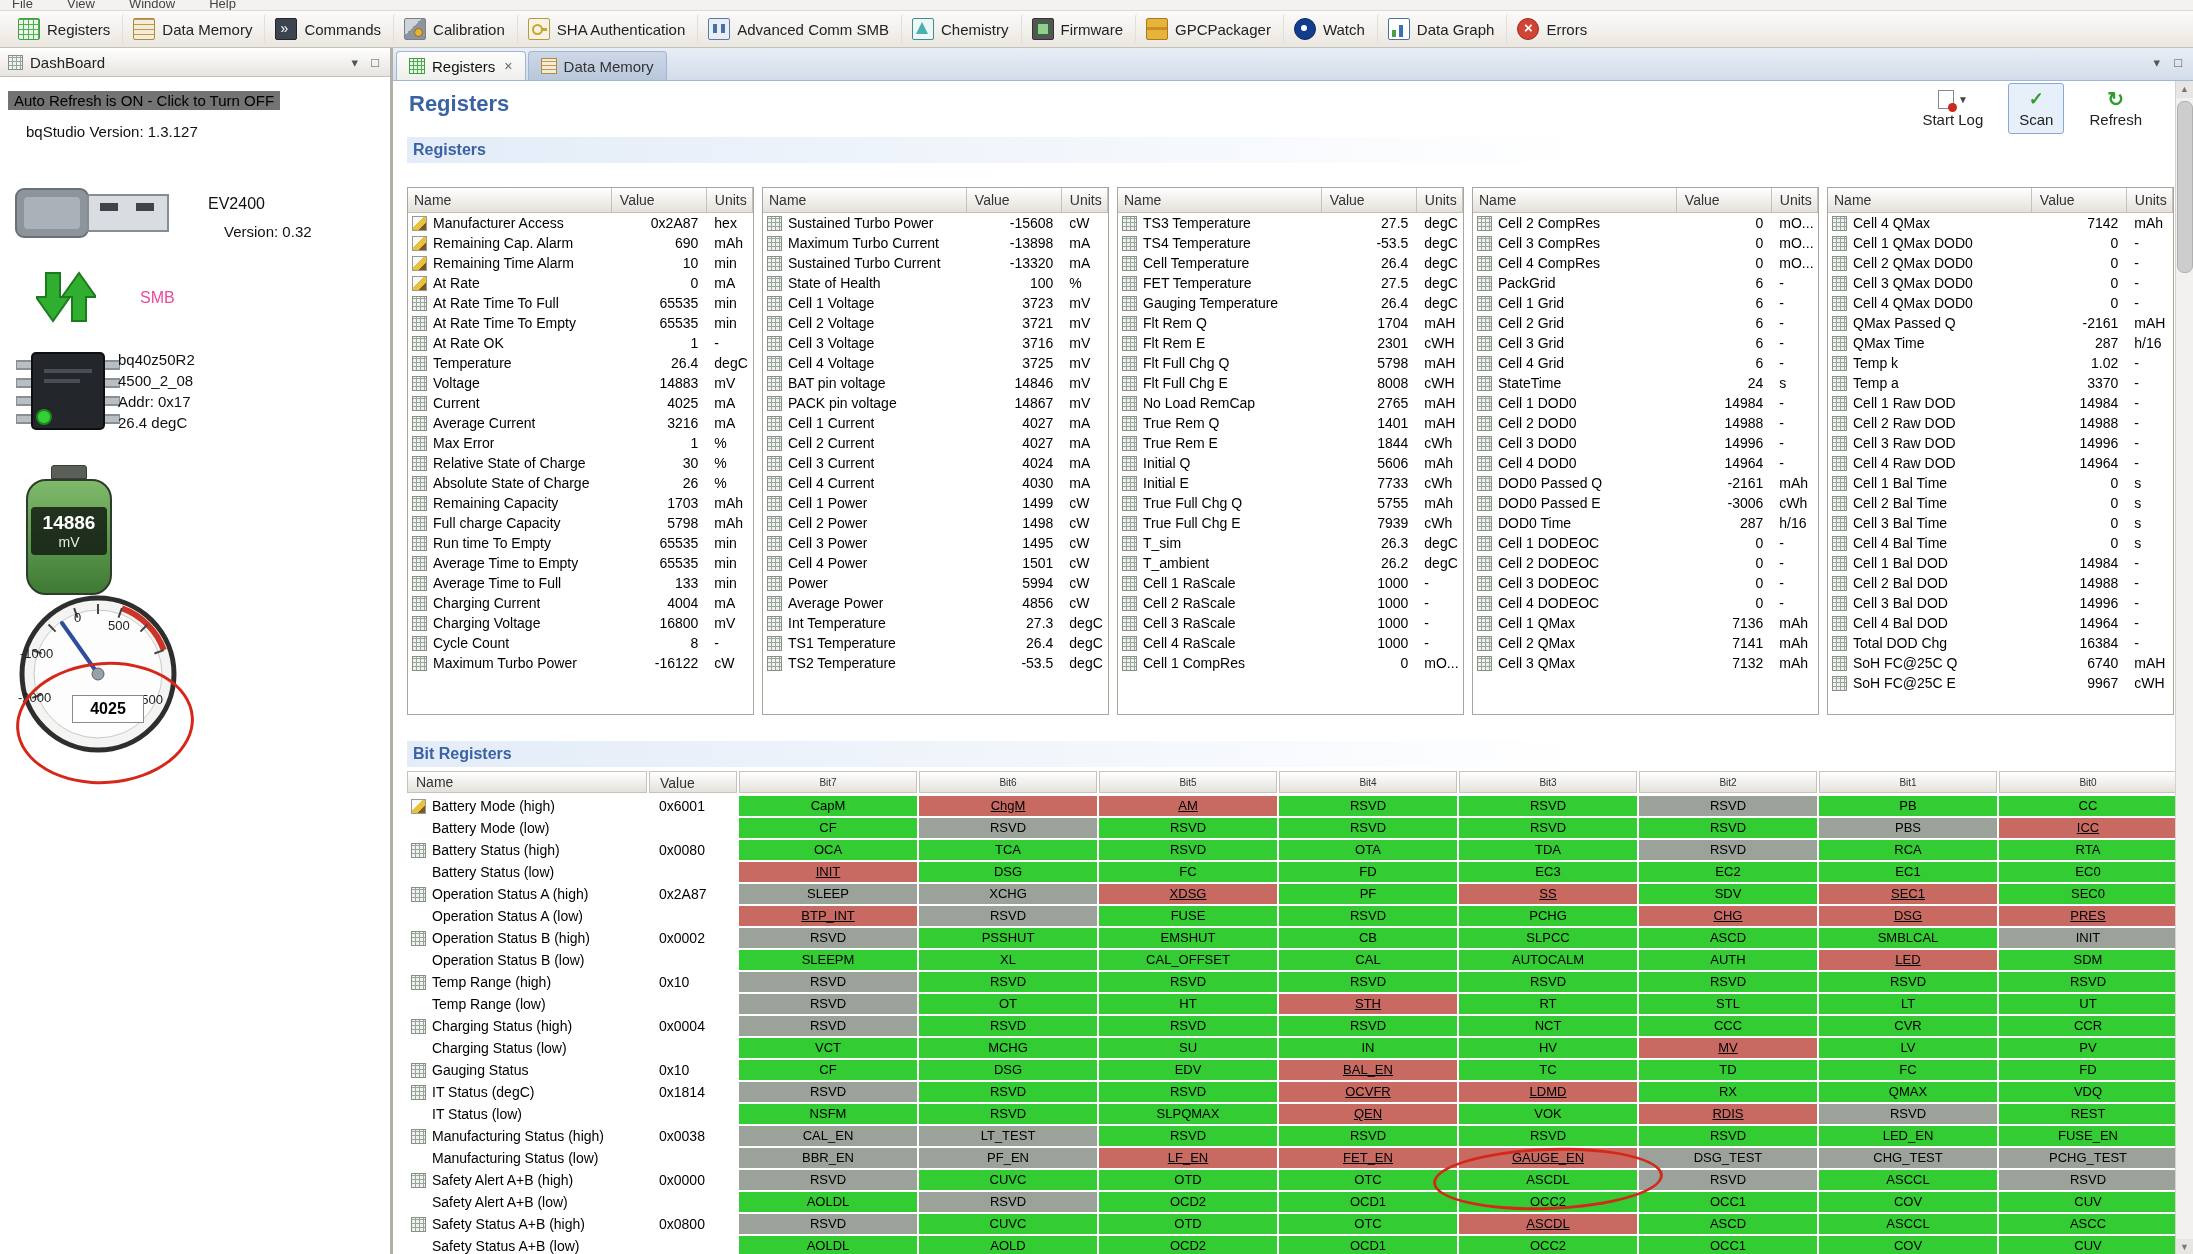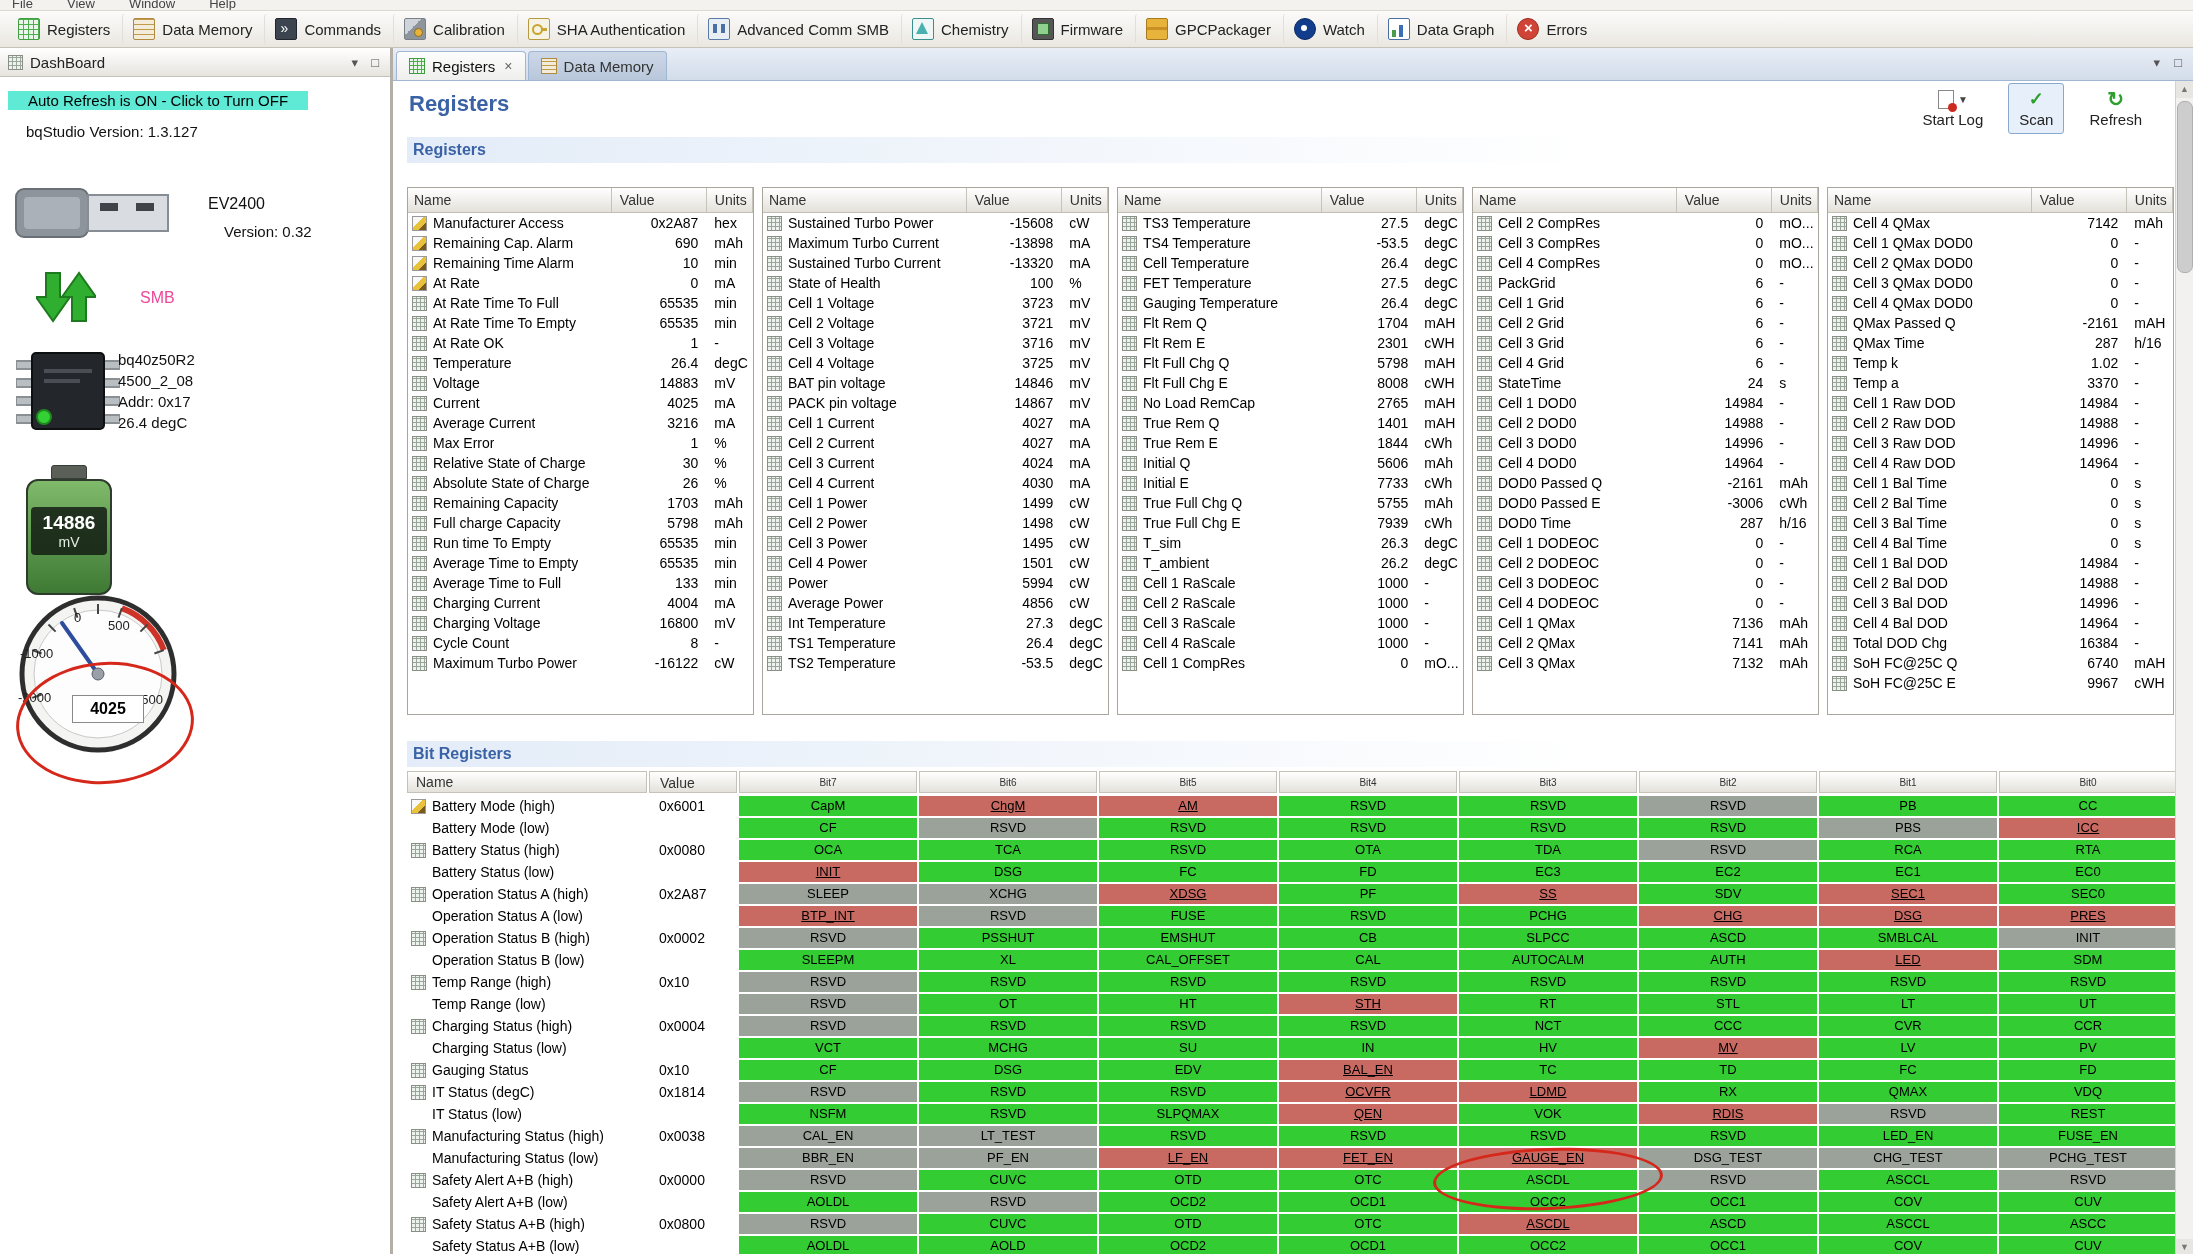--- a/index.html
+++ b/index.html
@@ -44,32 +44,32 @@
   
   .bodyrow{display:flex;height:1208px;}
 
   
   .dashboard{width:390px;flex:none;display:flex;flex-direction:column;background:#fff;border-right:3px solid #b3afa7;}
   .dash-title{height:28px;flex:none;display:flex;align-items:center;gap:7px;padding:0 8px;font-size:15px;color:#222;
               background:linear-gradient(#ffffff,#e7e4df);border-bottom:1px solid #c6c2ba;}
   .dash-title .spacer{flex:1;}
   .winbtn{font-size:13px;color:#555;padding:0 3px;cursor:default;}
   .dash-content{position:relative;flex:1;overflow:hidden;background:#fff;}
-  .auto-refresh{position:absolute;left:8px;top:14px;background:#5eead4;color:#000;font-size:15px;padding:1px 20px;white-space:nowrap;}
+  .auto-refresh{position:absolute;left:8px;top:14px;background:#737373;color:#000;font-size:15px;padding:1px 6px;white-space:nowrap;}
   .bqver{position:absolute;left:8px;top:46px;font-size:15px;color:#111;margin-left:18px;}
   .usb-svg{position:absolute;left:12px;top:92px;}
   .adapter-name{position:absolute;left:208px;top:118px;font-size:16px;color:#111;}
   .adapter-ver{position:absolute;left:224px;top:146px;font-size:15px;color:#111;}
   .smb-svg{position:absolute;left:36px;top:192px;}
   .bus-label{position:absolute;left:140px;top:212px;font-size:16px;color:#ec4899;}
   .chip-svg{position:absolute;left:16px;top:268px;}
   .devtext{position:absolute;left:118px;top:272px;font-size:15px;line-height:21px;color:#111;}
   .battery{position:absolute;left:26px;top:388px;width:86px;}
   .battery .cap{width:34px;height:12px;margin:0 auto;background:#5a5f58;border:1px solid #3a3e38;border-radius:3px 3px 0 0;}
-  .battery .cell{height:112px;background:linear-gradient(#7fb96a,#3f7a35);border:2px solid #2f3b2c;border-radius:12px;position:relative;}
+  .battery .cell{height:112px;background:linear-gradient(#7fb96a,#3f7a35);border:2px solid #2f3b2c;border-radius:20px;position:relative;}
   .battery .band{position:absolute;left:3px;right:3px;top:26px;height:48px;background:rgba(18,28,18,0.84);border-radius:4px;
                  display:flex;flex-direction:column;align-items:center;justify-content:center;}
   .battery .bval{color:#fff;font-size:19px;font-weight:bold;}
   .battery .bunit{color:#e4eee4;font-size:14px;}
   .gauge{position:absolute;left:16px;top:515px;width:164px;height:164px;}
   .glabel{position:absolute;font-size:13px;color:#222;}
   .gl0{left:58px;top:18px;} .gl1{left:92px;top:26px;} .gl2{left:4px;top:54px;} .gl3{left:2px;top:98px;} .gl4{left:118px;top:100px;}
   .gvalue{position:absolute;left:72px;top:618px;width:70px;height:26px;background:#fff;border:1px solid #8a8a8a;
           text-align:center;line-height:26px;font-size:16px;font-weight:bold;}
 

